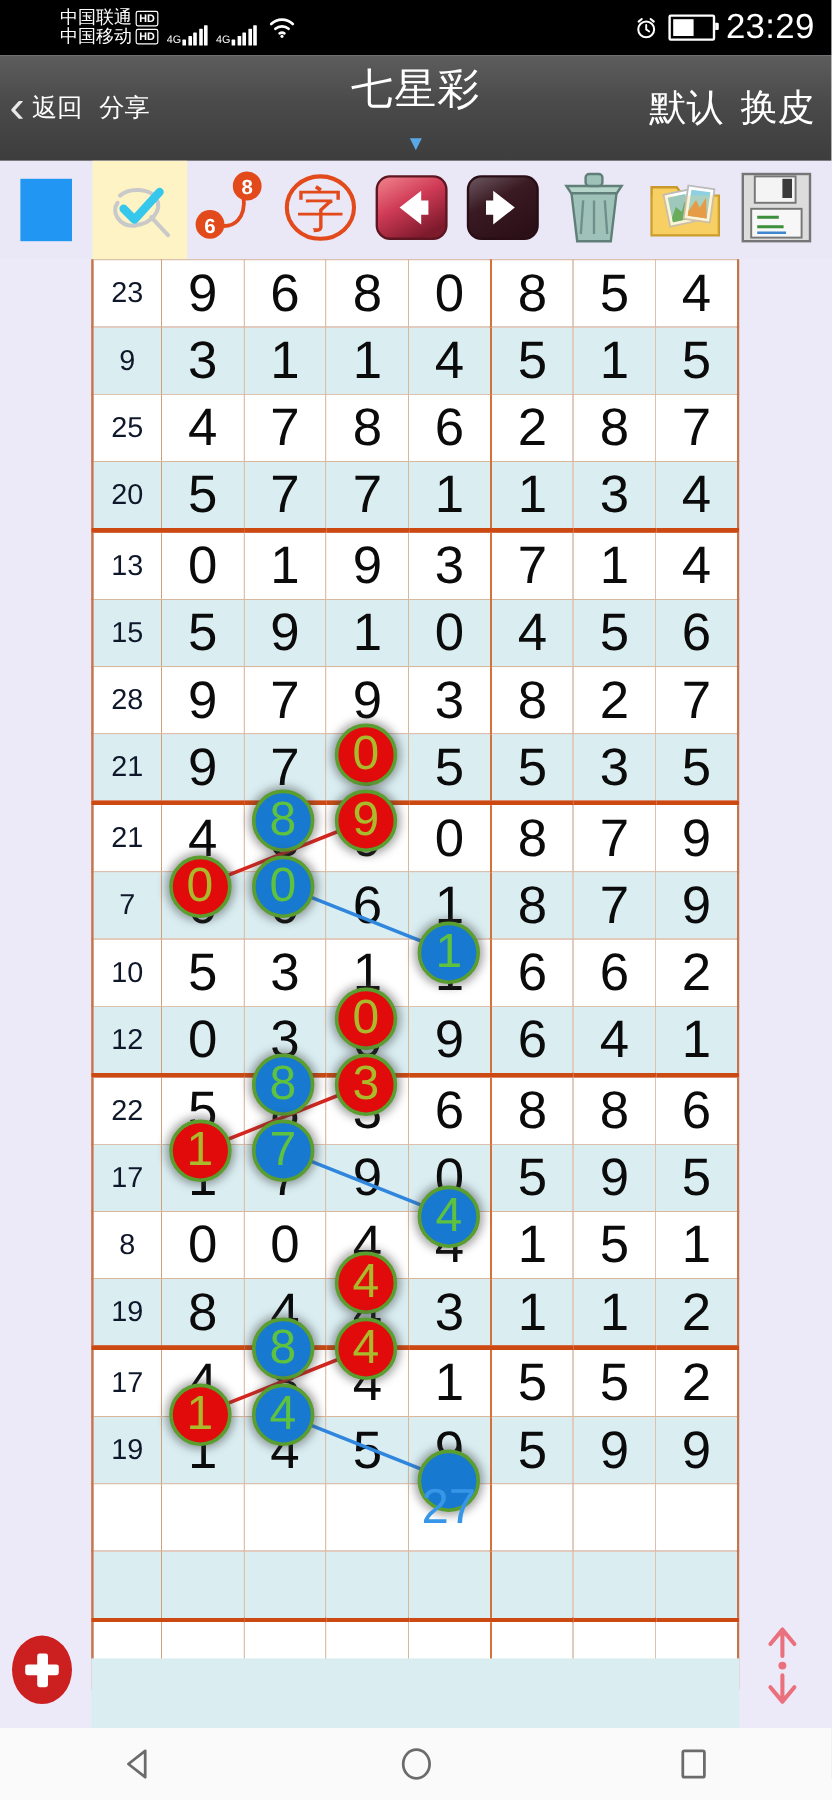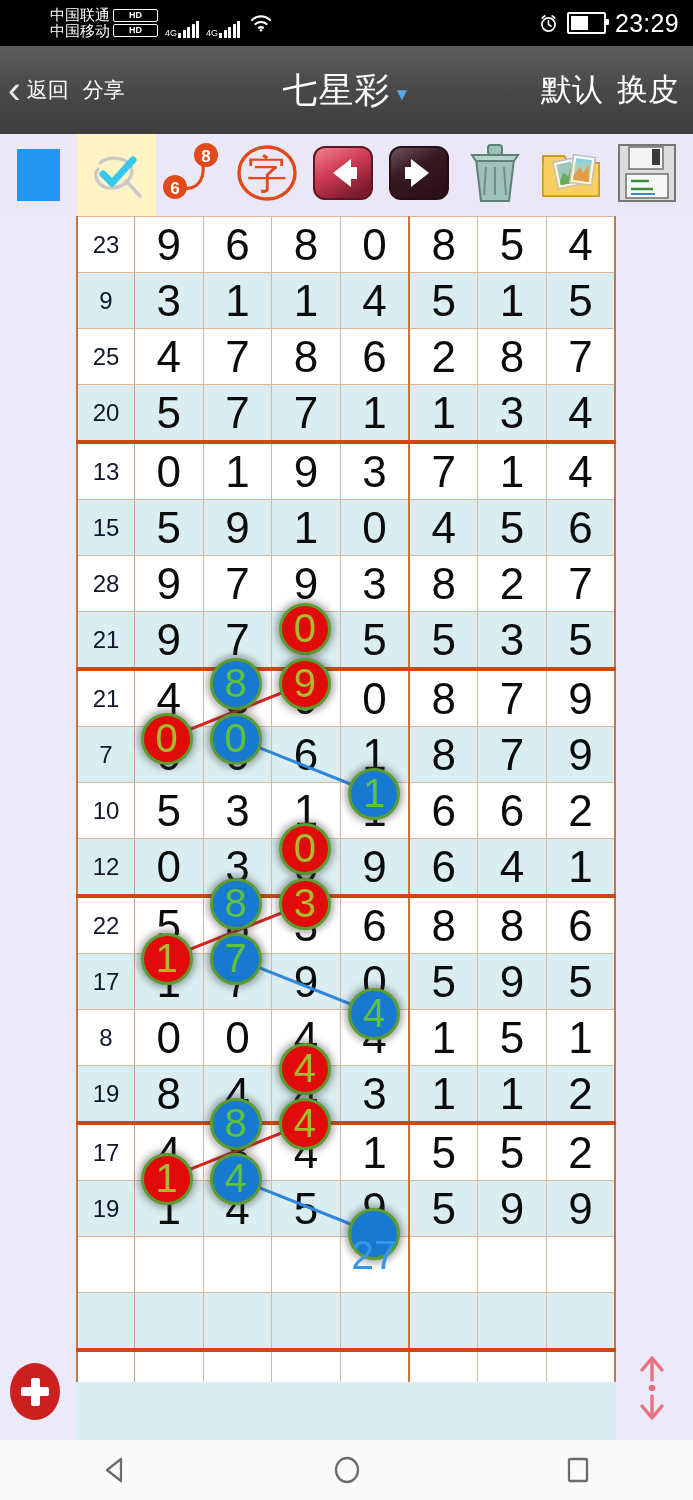--- a/index.html
+++ b/index.html
@@ -13,54 +13,54 @@
   
   .statusbar{
     position:absolute;left:0;top:0;width:693px;height:46px;
     background:#000;color:#fff;
   }
   .sb-left{position:absolute;left:50px;top:0;height:46px;display:flex;align-items:center;gap:5px;}
   .carrier-stack{display:flex;flex-direction:column;justify-content:center;height:46px;line-height:1.06;}
   .carrier-row{display:flex;align-items:center;gap:3px;font-size:15px;white-space:nowrap;}
   .hd-badge{
     border:1.6px solid #fff;border-radius:2px;font-size:9px;font-weight:bold;
-    padding:0 15px;line-height:11px;height:11px;display:inline-block;
+    padding:0 2px;line-height:11px;height:11px;display:inline-block;
   }
   .sigwrap{display:flex;align-items:flex-end;gap:1px;margin-left:2px;}
   .g4{font-size:9px;align-self:flex-start;margin-top:19px;}
   .bars{display:flex;align-items:flex-end;gap:1.5px;height:17px;}
   .bars i{display:block;width:3px;background:#fff;border-radius:0.5px;}
   .bars i:nth-child(1){height:5px}
   .bars i:nth-child(2){height:8px}
   .bars i:nth-child(3){height:11px}
   .bars i:nth-child(4){height:14px}
   .bars i:nth-child(5){height:17px}
   .wifi{margin-left:5px;width:22px;height:18px;position:relative;}
   .sb-right{position:absolute;right:14px;top:0;height:46px;display:flex;align-items:center;gap:9px;}
   .alarm{width:19px;height:19px;position:relative;}
   .battery{
     width:35px;height:18px;border:2px solid #fff;border-radius:2px;position:relative;
   }
   .battery::after{content:"";position:absolute;right:-5px;top:5px;width:3px;height:6px;background:#fff;border-radius:0 1px 1px 0;}
   .battery-fill{position:absolute;left:2px;top:2px;bottom:2px;width:48%;background:#fff;}
-  .clock{font-size:25px;letter-spacing:0.3px;}
+  .clock{font-size:29px;letter-spacing:0.3px;}
 
   
   .titlebar{
     position:absolute;left:0;top:46px;width:693px;height:88px;
     background:linear-gradient(180deg,#5d5d5d 0%,#4a4a4a 45%,#3d3d3d 100%);
     color:#fff;
   }
   .tb-left{position:absolute;left:8px;top:0;height:88px;display:flex;align-items:center;gap:4px;cursor:pointer;}
   .chev-left{font-size:38px;line-height:1;color:#e8e8e8;font-weight:300;margin-right:2px;}
   .tb-back,.tb-share{font-size:21px;color:#fff;}
   .tb-share{margin-left:10px;}
   .tb-title{
     position:absolute;left:0;top:0;width:693px;height:88px;
-    display:flex;align-items:center;justify-content:center;gap:3px;pointer-events:none;
+    display:flex;align-items:center;justify-content:center;gap:3px;pointer-events:none;flex-direction:column;
   }
   .tb-title-text{font-size:35px;color:#fff;letter-spacing:1px;}
   .chev-down{color:#5aa9e6;font-size:17px;align-self:center;margin-top:9px;}
   .tb-right{position:absolute;right:14px;top:0;height:88px;display:flex;align-items:center;gap:14px;}
   .tb-right span{font-size:31px;color:#fff;}
 
   
   .toolbar{
     position:absolute;left:0;top:134px;width:693px;height:82px;
     background:#eae8f7;display:flex;align-items:center;

